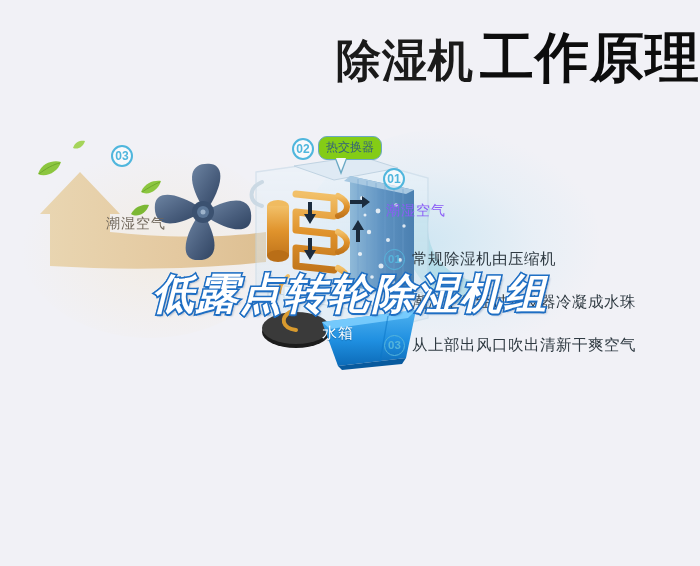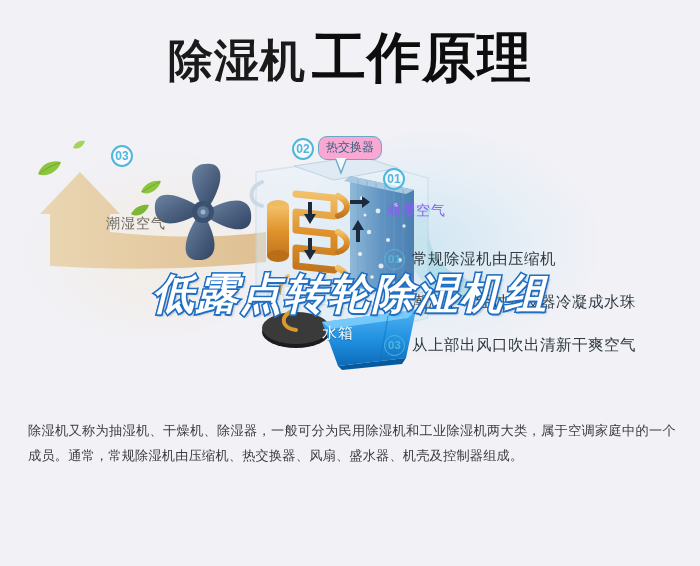--- a/index.html
+++ b/index.html
@@ -13,21 +13,21 @@
     position: relative;
     width: 700px; height: 566px;
     background: #f1f1f6;
   }
 
   
   .title-bar {
     position: absolute;
     left: 0; top: 22px;
     width: 700px;
-    text-align: center;
+    text-align: right;
     white-space: nowrap;
   }
   .title-a {
     font-size: 45px;
     font-weight: 700;
     color: #1a1a1a;
     letter-spacing: 1px;
     vertical-align: baseline;
   }
   .title-b {
@@ -130,21 +130,21 @@
   .badge-02 { left: 292px; top: 20px; }
   .badge-01 { left: 383px; top: 50px; }
 
   
   .callout {
     position: absolute;
     left: 318px; top: 18px;
     padding: 2px 7px 3px;
     border: 1.6px solid #6aa9c4;
     border-radius: 9px;
-    background: #f9a8d4;
+    background: #84cc16;
     color: #33607a;
     font-size: 12px;
     white-space: nowrap;
   }
   .callout::after {
     content: "";
     position: absolute;
     left: 16px; bottom: -16px;
     width: 0; height: 0;
     border-left: 6px solid transparent;
@@ -424,16 +424,15 @@
     </div>
     <div class="step">
       <span class="step-num">03</span>
       <span class="step-text">从上部出风口吹出清新干爽空气</span>
     </div>
   </div>
 
   <div class="watermark">低露点转轮除湿机组</div>
 
   <div class="body-copy">
-    <p class="para">除湿机又称为抽湿机、干燥机、除湿器，一般可分为民用除湿机和工业除湿机两大类，属于空调家庭中的一个成员。通常，常规除湿机由压缩机、热交换器、风扇、盛水器、机壳及控制器组成。</p>
   </div>
 
 </div>
 
 </body></html>

